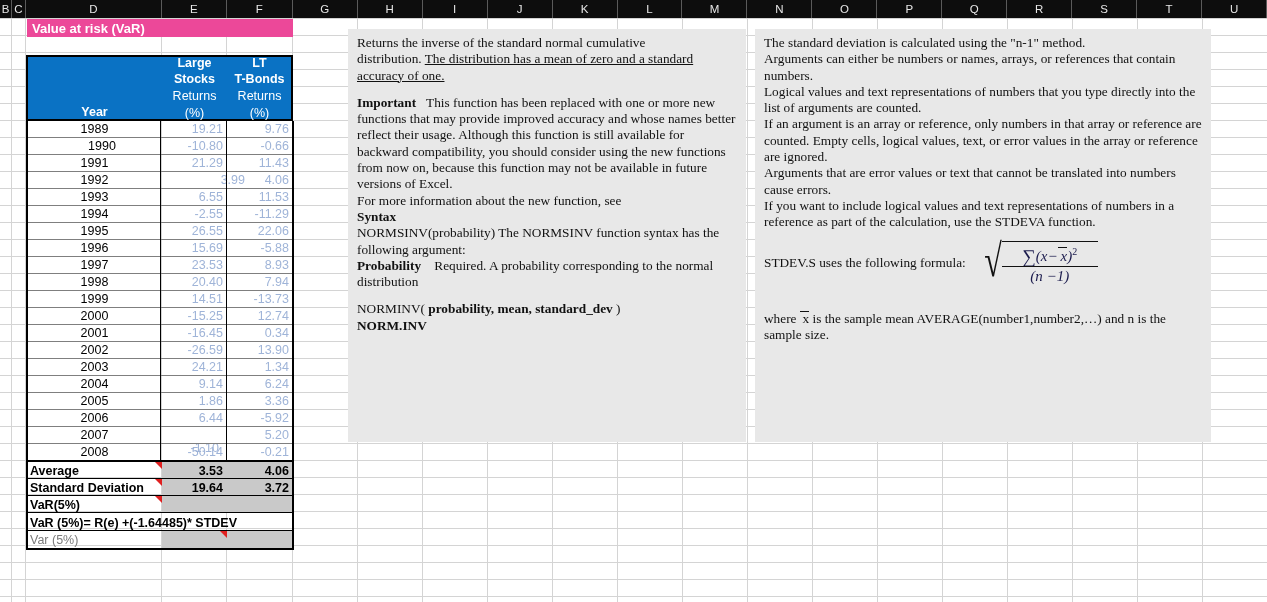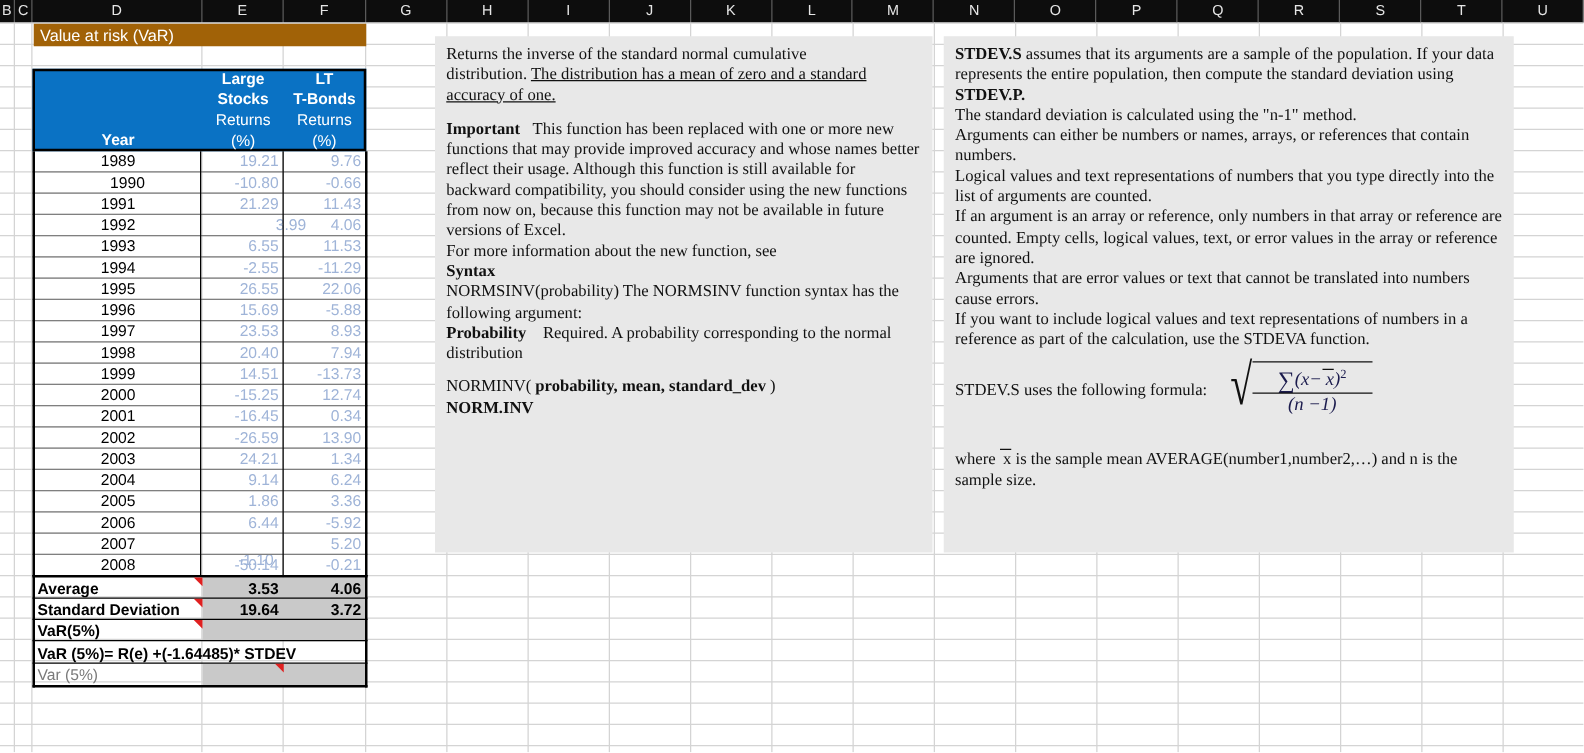--- a/index.html
+++ b/index.html
@@ -54,23 +54,23 @@
     align-items: center;
     white-space: nowrap;
     overflow: hidden;
   }
   .c-right { justify-content: flex-end; padding-right: 4px; }
   .c-center { justify-content: center; }
 
   
   .banner {
     position: absolute;
-    background: #a16207;
+    background: #ec4899;
     color: #ffffff;
-    font-weight: normal;
+    font-weight: bold;
     font-size: 13px;
     display: flex;
     align-items: center;
     padding-left: 5px;
     white-space: nowrap;
   }
 
   
   .thead-block {
     position: absolute;
@@ -446,21 +446,20 @@
     <p>For more information about the new function, see</p>
     <p class="hd">Syntax</p>
     <p>NORMSINV(probability) The NORMSINV function syntax has the following argument:</p>
     <p><span class="hd">Probability</span>&nbsp;&nbsp;&nbsp;&nbsp;<span>Required. A probability corresponding to the normal distribution</span></p>
     <div class="gap"></div>
     <p><span>NORMINV(</span><span class="hd"> probability, mean, standard_dev </span><span>)</span></p>
     <p class="hd">NORM.INV</p>
   </div>
 
   <div class="panel" style="left:755px; top:29px; width:456px; height:413px;">
-    <p><span class="hd">STDEV.S</span><span> assumes that its arguments are a sample of the population. If your data represents the entire population, then compute the standard deviation using </span><span class="hd">STDEV.P.</span></p>
     <p>The standard deviation is calculated using the "n-1" method.</p>
     <p>Arguments can either be numbers or names, arrays, or references that contain numbers.</p>
     <p>Logical values and text representations of numbers that you type directly into the list of arguments are counted.</p>
     <p>If an argument is an array or reference, only numbers in that array or reference are counted. Empty cells, logical values, text, or error values in the array or reference are ignored.</p>
     <p>Arguments that are error values or text that cannot be translated into numbers cause errors.</p>
     <p>If you want to include logical values and text representations of numbers in a reference as part of the calculation, use the STDEVA function.</p>
 
     <div class="formula-row">
       <span>STDEV.S uses the following formula:</span>
       <span class="radical">

